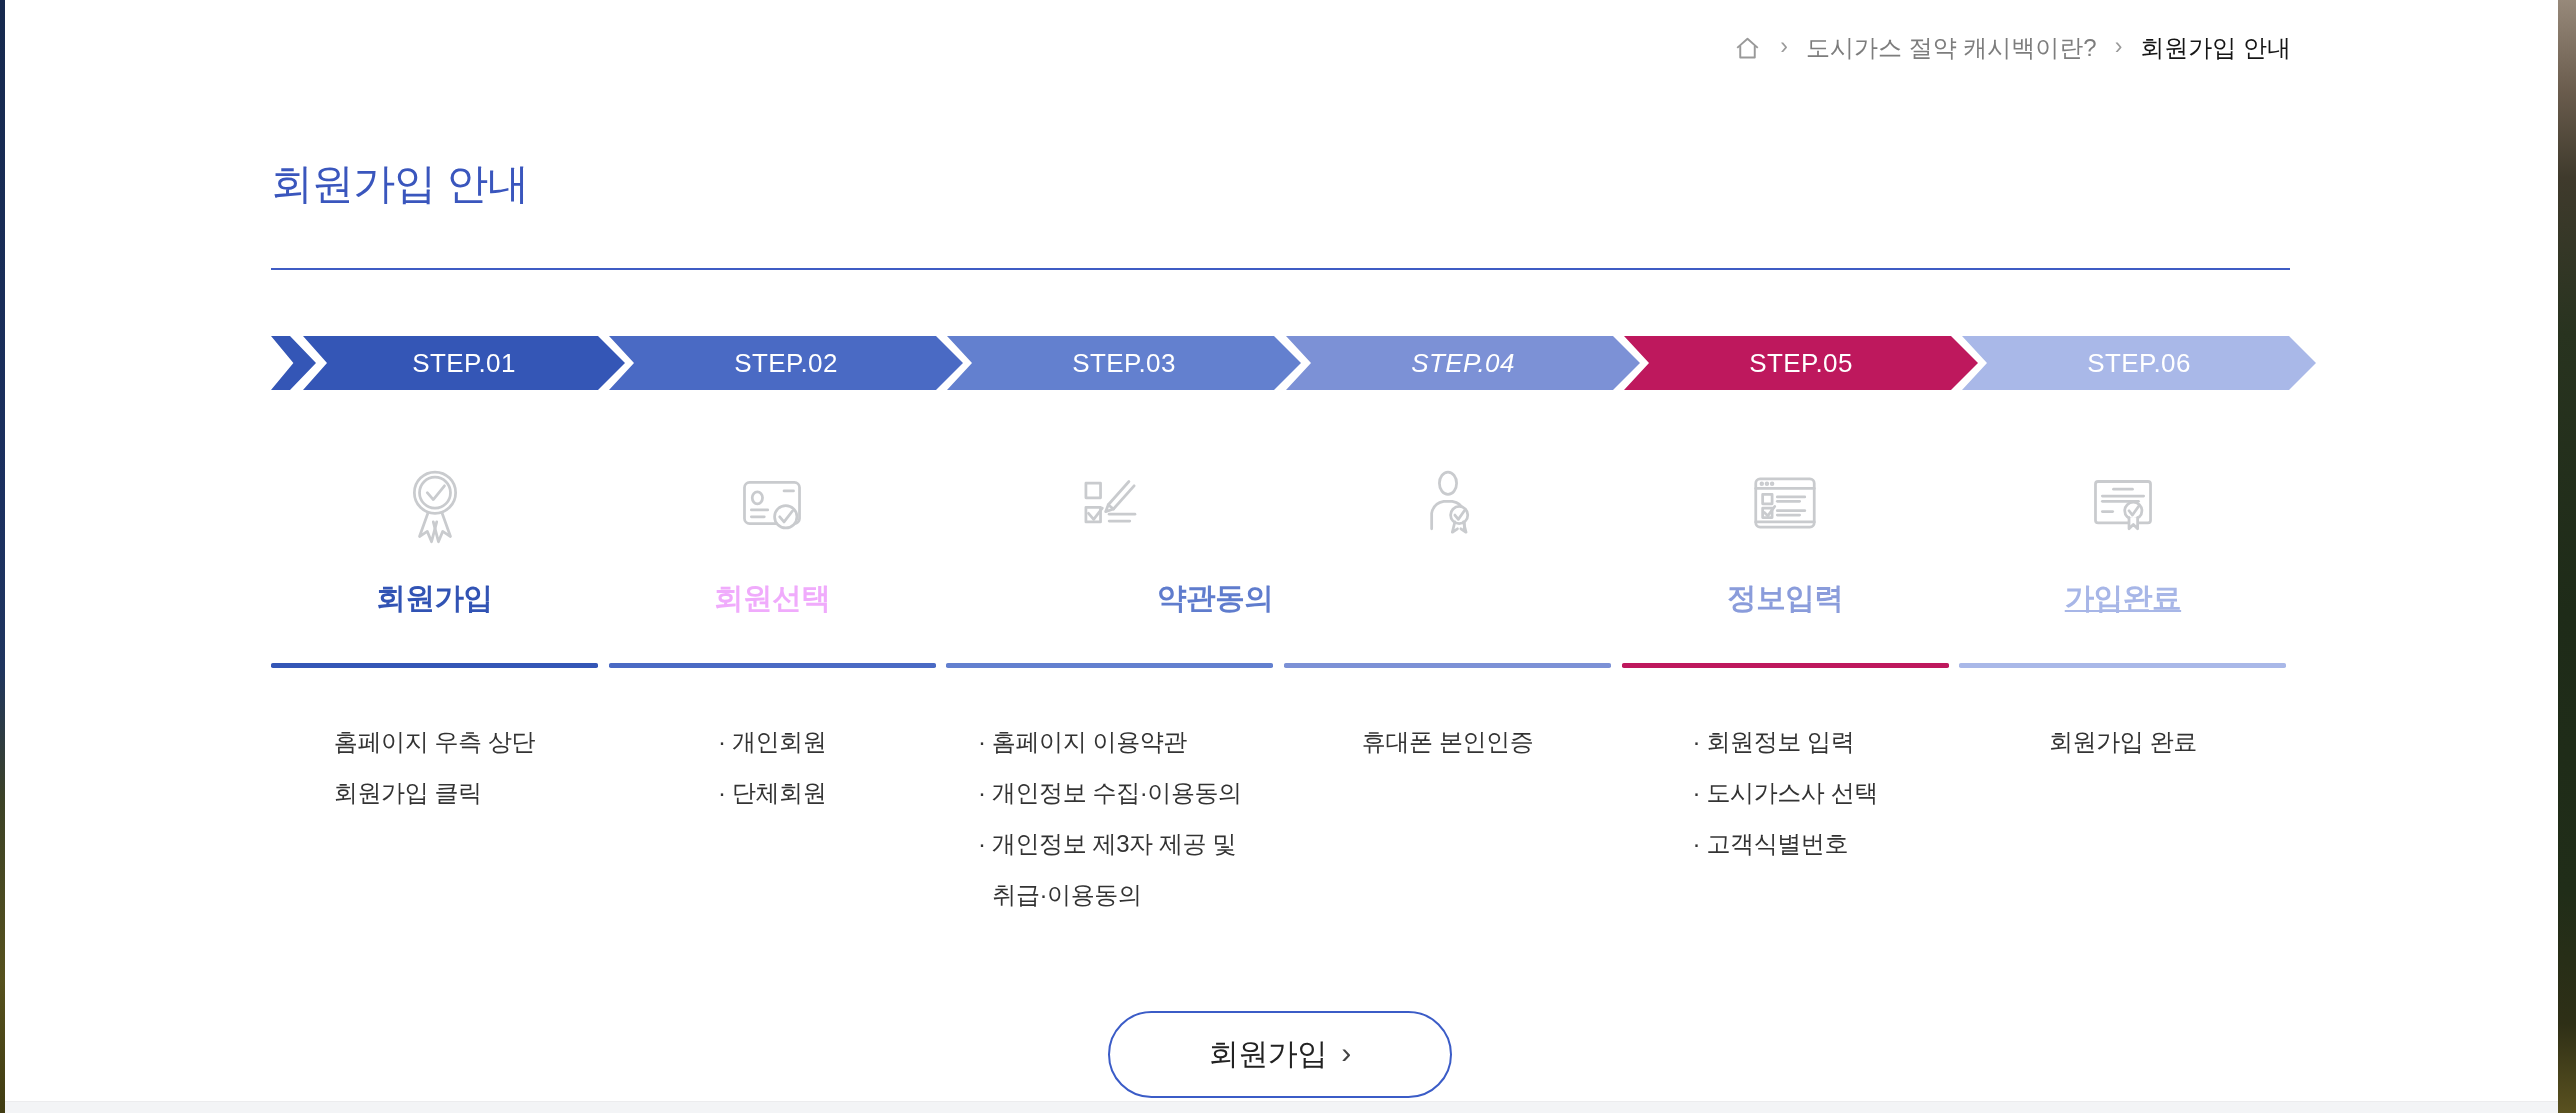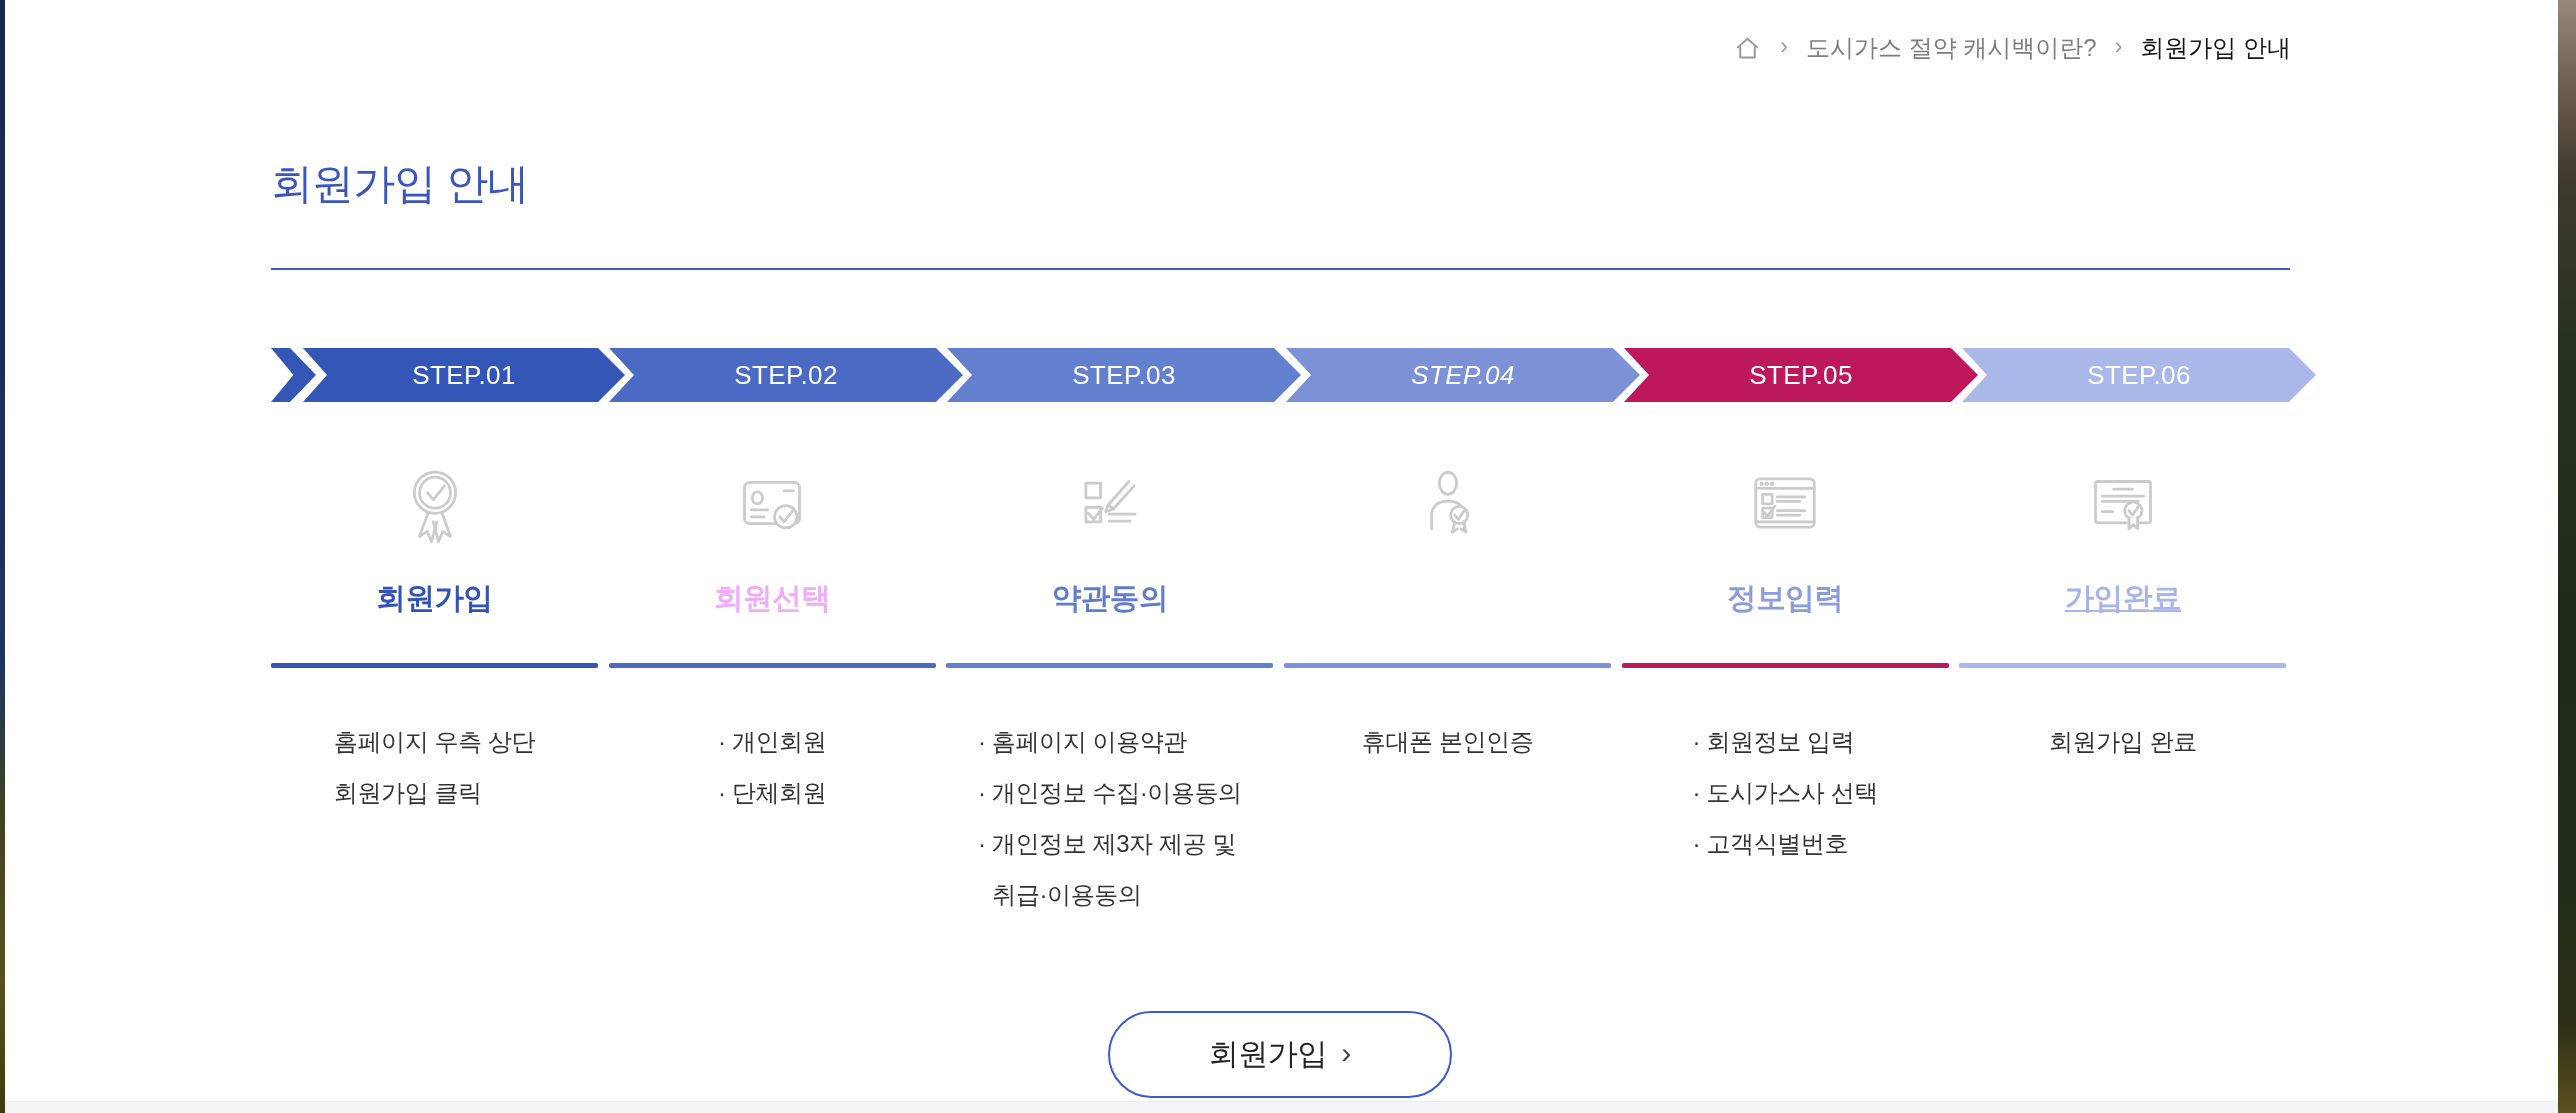--- a/index.html
+++ b/index.html
@@ -22,33 +22,33 @@
   .breadcrumb .sep { color:#9a9a9a; font-size:23px; margin-top:-2.7px; }
   .breadcrumb .crumb { color:#7d7d7d; cursor:pointer; }
   .breadcrumb .crumb.current { color:#151515; font-weight:500; }
   .breadcrumb svg { display:block; }
 
   
   .page-title { position:absolute; left:271px; top:156px; font-size:42px; font-weight:500; color:#3a56bd; letter-spacing:-0.9px; }
   .title-rule { position:absolute; left:271px; top:268px; width:2019px; height:1.8px; background:#3f5cc4; }
 
   
-  .steps { position:absolute; left:271px; top:348px; width:2019px; height:51px; }
+  .steps { position:absolute; left:271px; top:336px; width:2019px; height:51px; }
   .banner { position:absolute; top:0; height:54px; display:flex; align-items:center; justify-content:center; }
   .banner span { color:#fff; font-size:26px; font-weight:500; letter-spacing:0.4px; }
   .lead-chev { left:0; width:45px; clip-path:polygon(0 0,19px 0,45px 27px,19px 54px,0 54px,22.4px 27px); }
   .b0 { left:32px;  width:322px; clip-path:polygon(0 0,295px 0,322px 27px,295px 54px,0 54px,24px 27px); }
   .b1 { left:338px;  width:354px; clip-path:polygon(0 0,327px 0,354px 27px,327px 54px,0 54px,25px 27px); }
   .b2 { left:676px;  width:354px; clip-path:polygon(0 0,327px 0,354px 27px,327px 54px,0 54px,25px 27px);justify-content:center; }
   .b3 { left:1015px; width:354px; clip-path:polygon(0 0,327px 0,354px 27px,327px 54px,0 54px,25px 27px);font-style:italic; }
   .b4 { left:1353px; width:354px; clip-path:polygon(0 0,327px 0,354px 27px,327px 54px,0 54px,25px 27px); }
   .b5 { left:1691px; width:354px; clip-path:polygon(0 0,327px 0,354px 27px,327px 54px,0 54px,25px 27px); }
   .c0 { background:#3456b6; } .c1 { background:#4a6ac4; } .c2 { background:#6380cf; }
   .c3 { background:#7c91d6; } .c4 { background:#be185d; } .c5 { background:#a9b8e8; }
-  .t0 { color:#3153b4; } .t1 { color:#f0abfc; } .t2 { color:#5f7ccd; }
+  .t0 { color:#3153b4; } .t1 { color:#f0abfc; } .t2 { color:#5f7ccd;text-align:right; }
   .t3 { color:#ffffff; } .t4 { color:#8a9cdb; } .t5 { color:#a7b6e7;text-decoration:underline; }
 
   
   .cols { position:absolute; left:271px; top:458px; width:2019px; display:flex; gap:10.7px; }
   .col { width:327px; flex:none; text-align:center; }
   .icon-box { height:89px; display:flex; align-items:center; justify-content:center; }
   .icon-box svg { display:block; }
   .step-label { margin-top:32px; font-size:29.5px; font-weight:700; letter-spacing:-0.4px; }
   .underline { margin-top:44px; height:4.5px; width:100%; border-radius:1.8px; }
   .desc { margin-top:48px; font-size:24px; line-height:51px; color:#333; letter-spacing:-0.4px; }

